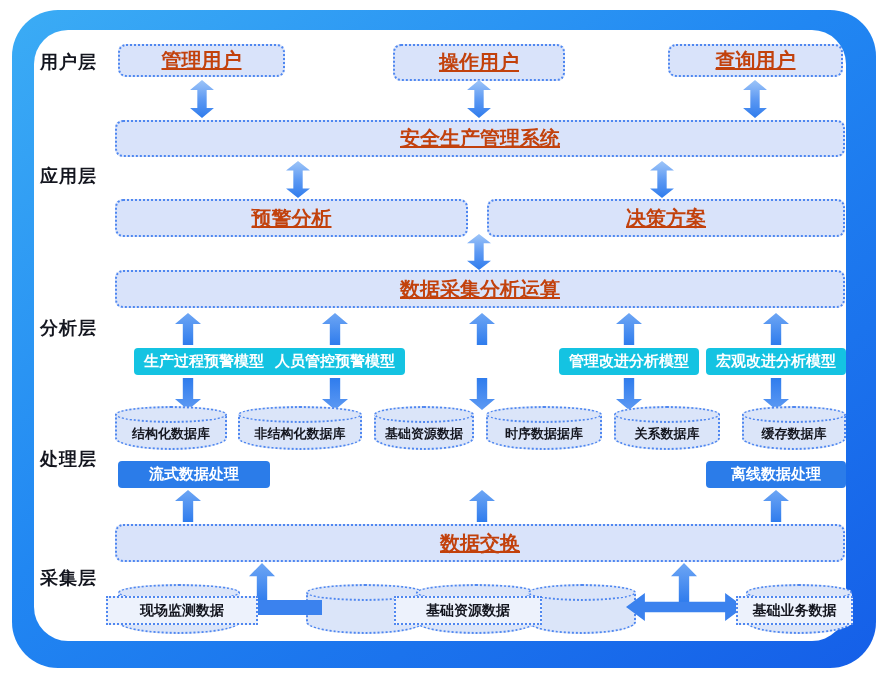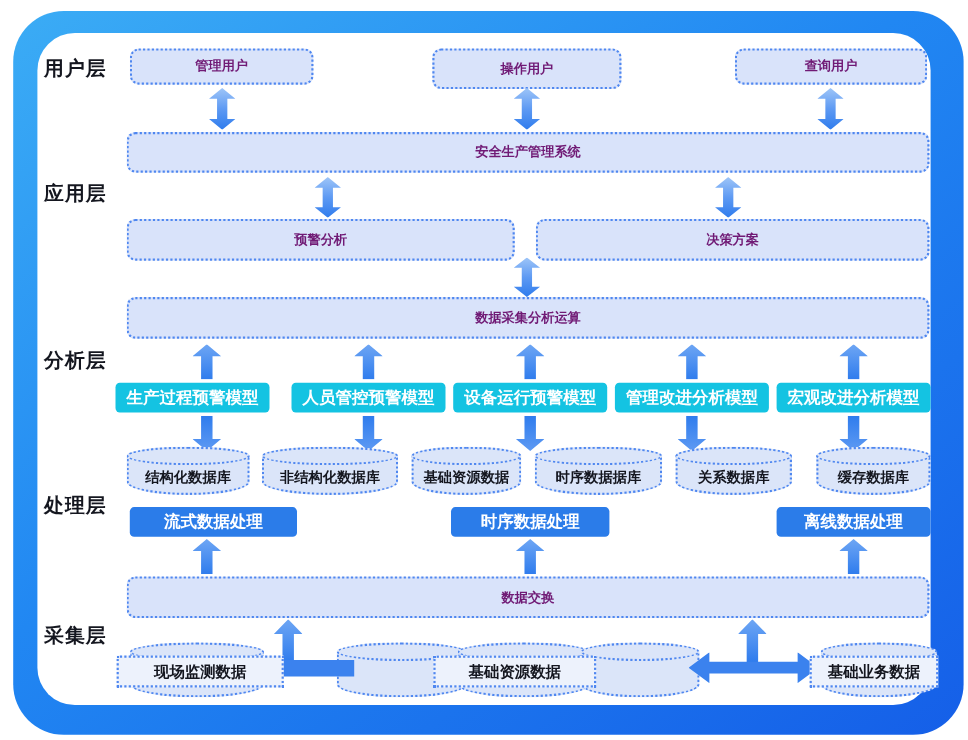--- a/index.html
+++ b/index.html
@@ -17,21 +17,21 @@
     background:#ffffff;border-radius:34px;
   }
   .layer-label{
     position:absolute;left:40px;width:62px;
     font-size:18px;font-weight:bold;color:#14161f;letter-spacing:1px;
   }
   .box{
     position:absolute;box-sizing:border-box;
     background:#d9e3fa;border:2px dotted #4f87f0;border-radius:8px;
     display:flex;align-items:center;justify-content:center;
-    font-size:12px;font-weight:bold;color:#701a75;white-space:nowrap;
+    font-size:20px;font-weight:bold;color:#c2410c;white-space:nowrap;text-decoration:underline;
   }
   .chip{
     position:absolute;box-sizing:border-box;border-radius:4px;
     background:#14c3e2;display:flex;align-items:center;justify-content:center;
     font-size:15px;font-weight:bold;color:#ffffff;white-space:nowrap;
   }
   .proc{
     position:absolute;box-sizing:border-box;border-radius:4px;
     background:#2b7ce9;display:flex;align-items:center;justify-content:center;
     font-size:15px;font-weight:bold;color:#ffffff;white-space:nowrap;
@@ -116,23 +116,22 @@
   <div class="arrv" style="left:466px;top:234px;height:36px"></div>
 
   <div class="box" style="left:115px;top:270px;width:730px;height:38px">数据采集分析运算</div>
 
   <div class="arrup" style="left:175px;top:313px;height:32px"></div>
   <div class="arrup" style="left:322px;top:313px;height:32px"></div>
   <div class="arrup" style="left:469px;top:313px;height:32px"></div>
   <div class="arrup" style="left:616px;top:313px;height:32px"></div>
   <div class="arrup" style="left:763px;top:313px;height:32px"></div>
 
-  <div class="chip" style="left:105px;top:348px;width:140px;height:27px">生产过程预警模型</div>
+  <div class="chip" style="left:134px;top:348px;width:140px;height:27px">生产过程预警模型</div>
   <div class="chip" style="left:265px;top:348px;width:140px;height:27px">人员管控预警模型</div>
-  <div class="chip" style="left:412px;top:348px;width:140px;height:27px">设备运行预警模型</div>
   <div class="chip" style="left:559px;top:348px;width:140px;height:27px">管理改进分析模型</div>
   <div class="chip" style="left:706px;top:348px;width:140px;height:27px">宏观改进分析模型</div>
 
   <div class="arrdown" style="left:175px;top:378px;height:32px"></div>
   <div class="arrdown" style="left:322px;top:378px;height:32px"></div>
   <div class="arrdown" style="left:469px;top:378px;height:32px"></div>
   <div class="arrdown" style="left:616px;top:378px;height:32px"></div>
   <div class="arrdown" style="left:763px;top:378px;height:32px"></div>
 
   <div class="cyl" style="left:115px;top:406px;width:112px;height:44px">
@@ -160,21 +159,20 @@
       <div class="cap"></div>
     <div class="lbl">关系数据库</div>
   </div>
   <div class="cyl" style="left:742px;top:406px;width:104px;height:44px">
     <div class="body"></div>
       <div class="cap"></div>
     <div class="lbl">缓存数据库</div>
   </div>
 
   <div class="proc" style="left:118px;top:461px;width:152px;height:27px">流式数据处理</div>
-  <div class="proc" style="left:410px;top:461px;width:144px;height:27px">时序数据处理</div>
   <div class="proc" style="left:706px;top:461px;width:140px;height:27px">离线数据处理</div>
 
   <div class="arrup" style="left:175px;top:490px;height:32px"></div>
   <div class="arrup" style="left:469px;top:490px;height:32px"></div>
   <div class="arrup" style="left:763px;top:490px;height:32px"></div>
 
   <div class="box" style="left:115px;top:524px;width:730px;height:38px">数据交换</div>
 
   <div class="arrup" style="left:249px;top:563px;height:39px;z-index:2"></div>
   <div class="arrup" style="left:671px;top:563px;height:39px;z-index:2"></div>

